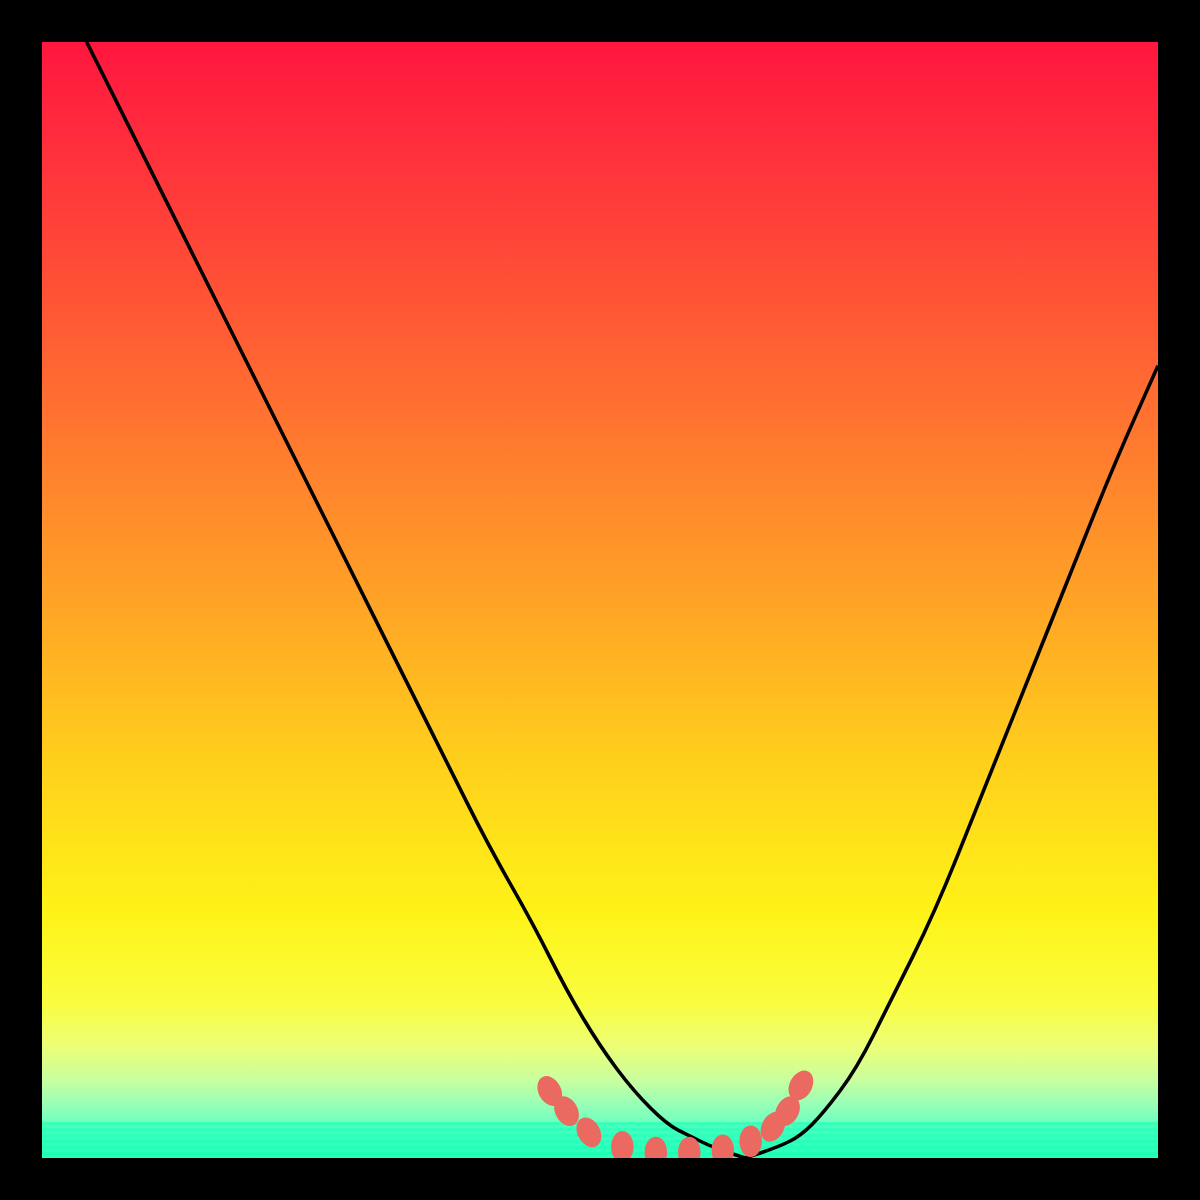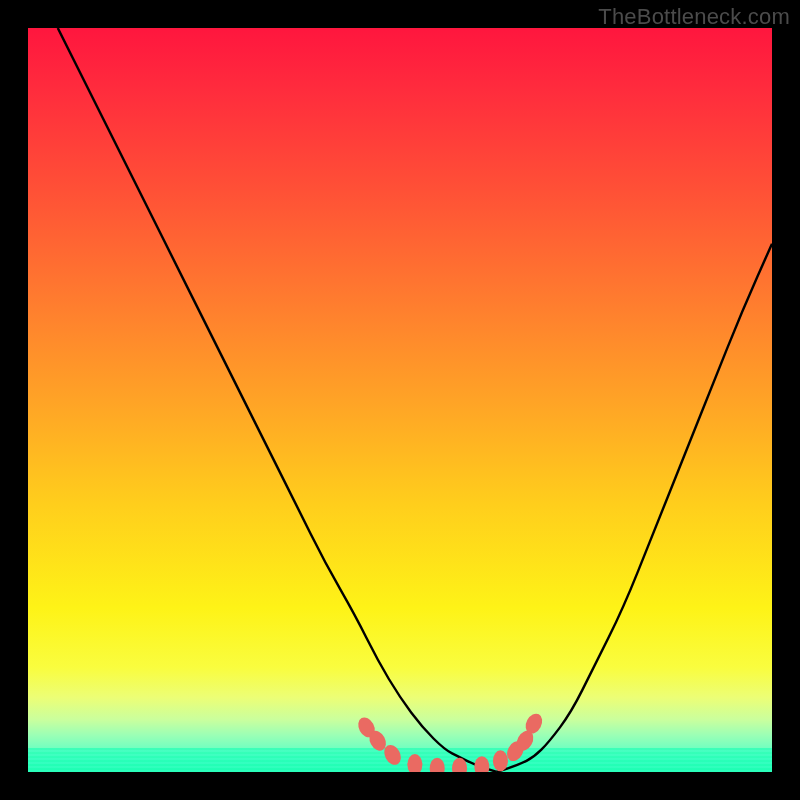--- a/index.html
+++ b/index.html
@@ -97,14 +97,13 @@
           <ellipse cx="431.52" cy="740.28" rx="7.5" ry="10.5" fill="#ea6a62" stroke="#b94a43" stroke-width="0" transform="rotate(0 431.52 740.28)"></ellipse>
           <ellipse cx="453.84" cy="738.792" rx="7.5" ry="10.5" fill="#ea6a62" stroke="#b94a43" stroke-width="0" transform="rotate(0 453.84 738.792)"></ellipse>
           <ellipse cx="472.44" cy="732.84" rx="7.5" ry="10.5" fill="#ea6a62" stroke="#b94a43" stroke-width="0" transform="rotate(0 472.44 732.84)"></ellipse>
           <ellipse cx="487.32" cy="723.168" rx="7.5" ry="10.5" fill="#ea6a62" stroke="#b94a43" stroke-width="0" transform="rotate(28 487.32 723.168)"></ellipse>
           <ellipse cx="496.99199999999996" cy="712.752" rx="7.5" ry="10.5" fill="#ea6a62" stroke="#b94a43" stroke-width="0" transform="rotate(28 496.99199999999996 712.752)"></ellipse>
           <ellipse cx="505.92" cy="695.64" rx="7.5" ry="10.5" fill="#ea6a62" stroke="#b94a43" stroke-width="0" transform="rotate(28 505.92 695.64)"></ellipse>
         </g>
     </svg>
   </div>
 
-  <div class="watermark">TheBottleneck.com</div>
 </div>
 
 </body></html>

